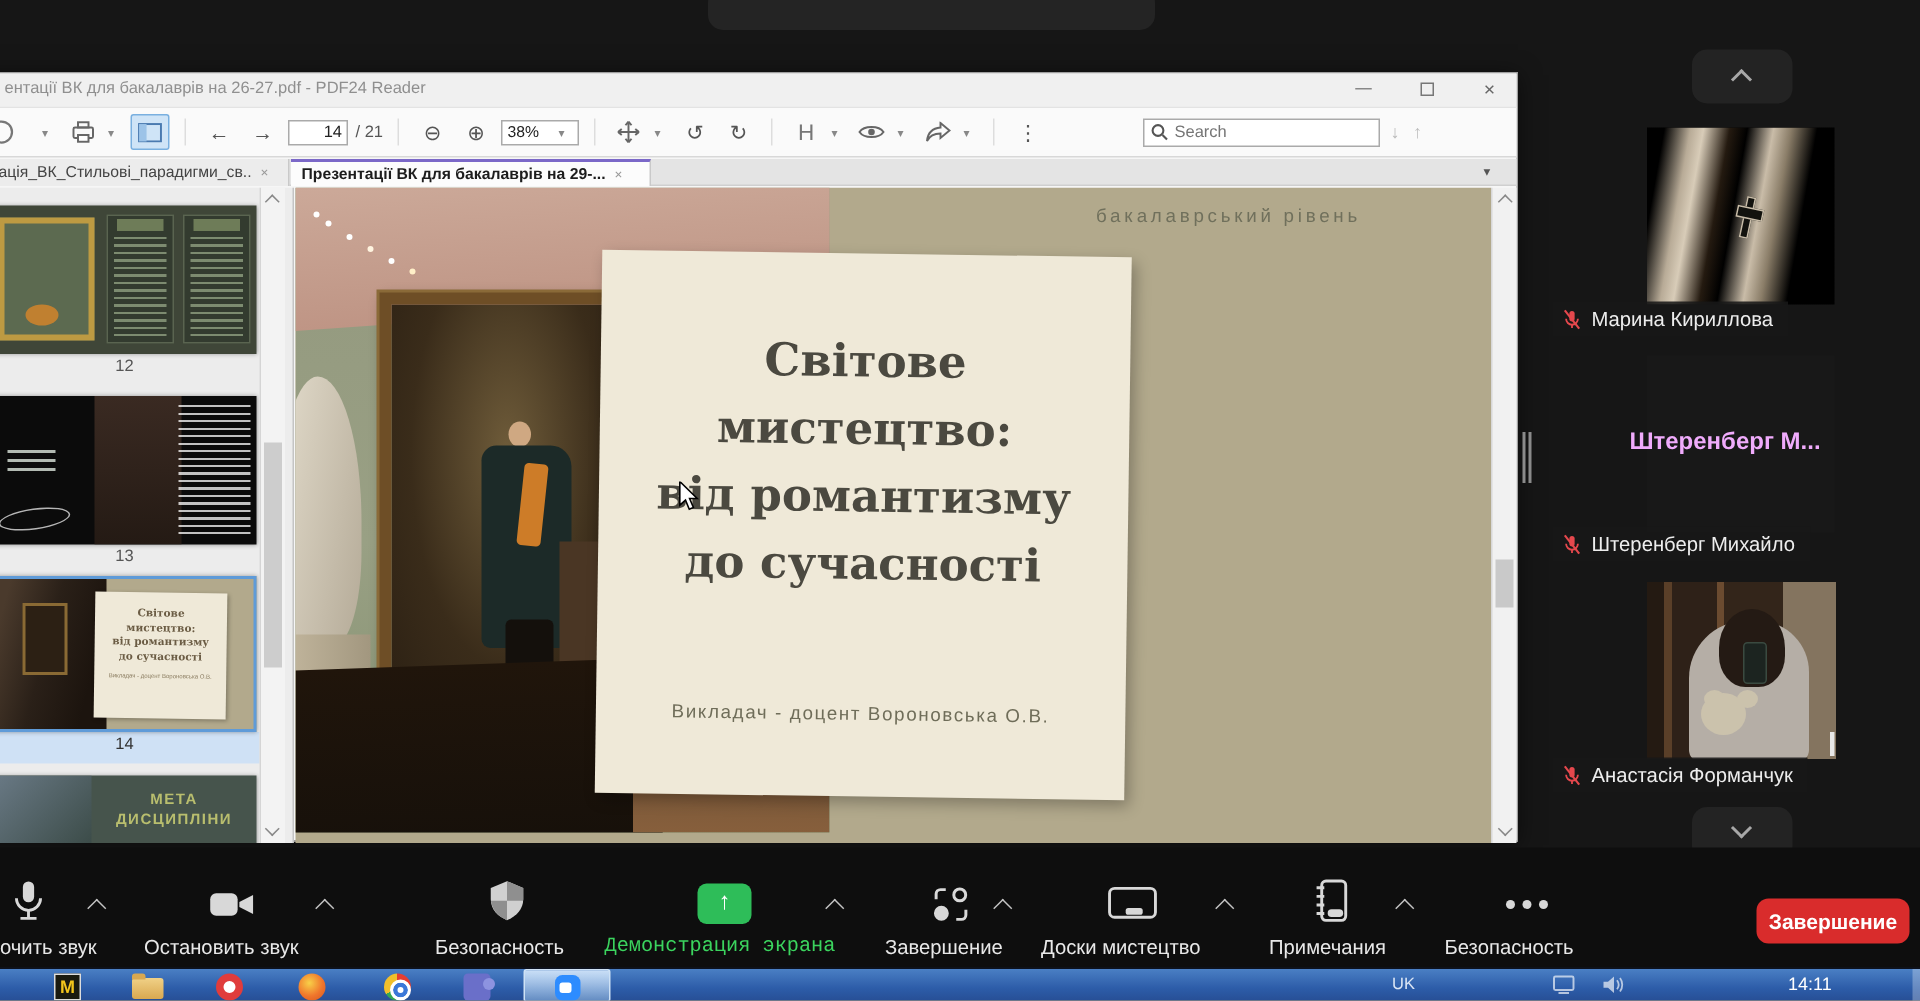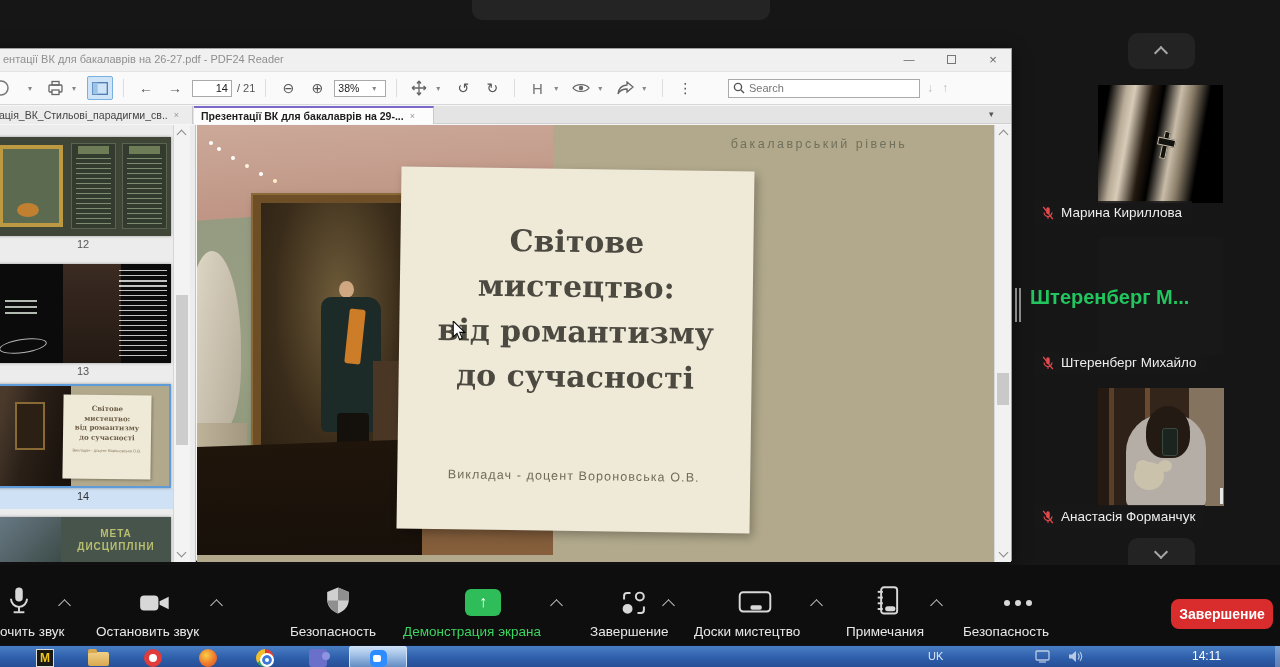--- a/index.html
+++ b/index.html
@@ -21,21 +21,21 @@
   .tbtn { min-width:24px; height:24px; display:flex; align-items:center; justify-content:center; color:#555; }
   .tsep { width:1px; height:18px; background:#ddd; margin:0 5px; }
   .tcaret { font-size:8px; color:#888; min-width:10px; }
   .cuticon { width:13px; height:20px; overflow:hidden; position:relative; }
   .cuticon svg { position:absolute; left:-9px; top:0; }
   .sidebtn { background:#cfe4f7; border:1px solid #7ab0e0; border-radius:2px; width:26px; }
   .pageinput { width:40px; height:17px; border:1px solid #aaa; background:#fff; font-size:11px; text-align:right; padding-right:3px; color:#222; }
   .pagetotal { font-size:11px; color:#555; white-space:nowrap; }
   .zoomsel { width:52px; height:17px; border:1px solid #aaa; background:#fff; font-size:10.5px; color:#222; display:flex; align-items:center; justify-content:space-between; padding:0 3px; }
   .glyph { font-size:14px; color:#555; }
-  .searchwrap { margin-left:auto; width:192px; height:19px; border:1px solid #aaa; background:#fff; display:flex; align-items:center; gap:4px; padding:0 4px; }
+  .searchwrap { margin-left:auto; width:158px; height:19px; border:1px solid #aaa; background:#fff; display:flex; align-items:center; gap:4px; padding:0 4px; }
   .searchwrap input { border:none; outline:none; width:118px; font-size:11px; color:#444; background:transparent; }
   .updownsearch { color:#bbb; font-size:12px; margin:0 2px; }
   .search-gap { width:56px; }
 
   .tabbar { position:absolute; left:0; top:57px; width:100%; height:18px; background:#e4e4e4; border-bottom:1px solid #cfcfcf; }
   .tab { position:absolute; top:0; height:18px; font-size:10.5px; display:flex; align-items:center; overflow:hidden; white-space:nowrap; }
   .tab-inactive { left:0; width:252px; background:#ececec; border-right:1px solid #c9c9c9; color:#444; padding-left:58px; }
   .tab-active { left:253px; width:240px; background:#fcfcfc; border-top:2px solid #7b68c8; border-right:1px solid #c9c9c9; color:#1d1d1d; font-weight:bold; padding-left:7px; }
   .tabx { margin-left:6px; color:#999; font-size:9px; font-weight:normal; }
   .tabbar-caret { position:absolute; left:1048px; top:3px; font-size:9px; color:#555; }
@@ -113,21 +113,21 @@
   .btn-dn { top:538px; } .btn-dn .c { top:9px; transform:rotate(225deg); }
   .drag-handle { position:absolute; left:1015px; top:288px; width:2px; height:34px; background:#8a8a8a; }
   .drag-handle::after { content:""; position:absolute; left:4px; top:0; width:2px; height:34px; background:#8a8a8a; }
 
   .vtile { position:absolute; overflow:hidden; background:#060606; }
   .tile1 { left:1098px; top:85px; width:125px; height:118px; }
   .tile1 .art { position:absolute; inset:0; background:linear-gradient(100deg,#000 8%,#b8ab97 20%,#d8ccb8 26%,#241a10 38%,#000 46%,#c9bca8 58%,#8a7d68 66%,#000 78%); }
   .tile1 .cross { position:absolute; left:64px; top:46px; width:6px; height:28px; background:#12120e; border:1px solid #c8bca8; transform:rotate(12deg); }
   .tile1 .cross::after { content:""; position:absolute; left:-6px; top:6px; width:16px; height:6px; background:#12120e; border:1px solid #c8bca8; }
   .tile2 { left:1098px; top:237px; width:125px; height:118px; background:#181818; }
-  .bigname { position:absolute; left:1030px; top:286px; width:240px; color:#22c55e; font-size:20px; font-weight:bold; white-space:nowrap; overflow:hidden; }
+  .bigname { position:absolute; left:1030px; top:286px; width:240px; text-align:center; color:#f0abfc; font-size:16px; font-weight:bold; white-space:nowrap; overflow:hidden; }
   .tile3 { left:1098px; top:388px; width:126px; height:118px; }
   .tile3 .bg { position:absolute; inset:0; background:linear-gradient(90deg,#241a12 0 9%, #5a3f28 9% 13%, #2e2118 13% 37%, #6b4b30 37% 41%, #33251a 41% 72%, #84745f 72% 100%); }
   .tile3 .hoodie { position:absolute; left:28px; top:26px; width:80px; height:94px; background:#b5aea6; border-radius:38px 34px 8px 8px; }
   .tile3 .hair { position:absolute; left:48px; top:18px; width:44px; height:52px; background:#241a14; border-radius:50% 50% 40% 40%; }
   .tile3 .phone { position:absolute; left:64px; top:40px; width:16px; height:28px; background:#1c2420; border:1px solid #3a4a40; border-radius:3px; }
   .tile3 .teddy { position:absolute; left:36px; top:74px; width:30px; height:28px; background:#cbc2ac; border-radius:50%; box-shadow:-6px -10px 0 -8px #cbc2ac, 16px -10px 0 -8px #cbc2ac; }
   .tile3 .sliver { position:absolute; right:1px; top:100px; width:3px; height:16px; background:#e8e8e8; }
 
   .plabel { position:absolute; height:23px; background:rgba(24,24,24,.88); display:flex; align-items:center; gap:6px; padding:0 10px 0 6px; color:#ededed; font-size:13.5px; white-space:nowrap; }
   .pl1 { left:1035px; top:201px; } .pl2 { left:1035px; top:351px; } .pl3 { left:1035px; top:505px; }
@@ -437,21 +437,21 @@
 
 <svg class="micon" style="left:325px;top:586px;" width="26" height="30" viewBox="0 0 24 27">
   <path d="M12 1l10 4.2v6.8c0 6.5-4.5 10.8-10 13-5.5-2.2-10-6.5-10-13V5.2z" fill="#d0d0d0"></path>
   <path d="M12 1l10 4.2v6.8c0 .3 0 .6-.1 1H12V1z" fill="#8f8f8f"></path>
   <path d="M2.1 13c.8 6 5 9.9 9.9 12V13z" fill="#8f8f8f"></path>
 </svg>
 <span class="mlabel" style="left:290px;">Безопасность</span>
 
 <div class="share-btn"><span>↑</span></div>
 <span class="mchv" style="left:552px;"></span>
-<span class="mlabel share-label" style="left:403px;">Демонстрация экрана</span>
+<span class="mlabel share-label" style="left:403px;font-family:Liberation Mono, monospace;">Демонстрация экрана</span>
 
 <svg class="micon" style="left:620px;top:589px;" width="28" height="28" viewBox="0 0 24 24" fill="none" stroke="#d8d8d8" stroke-width="1.7">
   <path d="M9 3.5H6a2.5 2.5 0 0 0-2.5 2.5v3"></path>
   <circle cx="17" cy="6.5" r="3.4"></circle>
   <circle cx="6.5" cy="17" r="3.4" fill="#d8d8d8"></circle>
   <path d="M15 20.5h3a2.5 2.5 0 0 0 2.5-2.5v-3"></path>
 </svg>
 <span class="mchv" style="left:664px;"></span>
 <span class="mlabel" style="left:590px;">Завершение</span>
 

